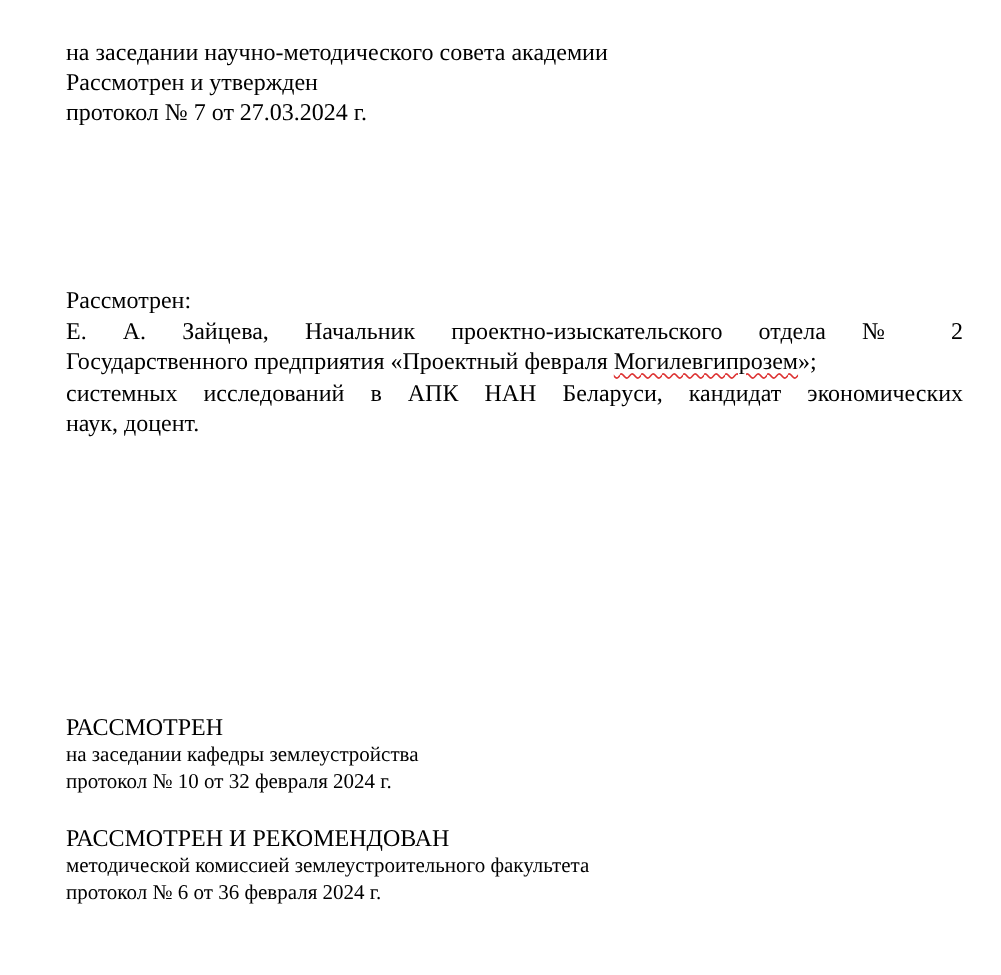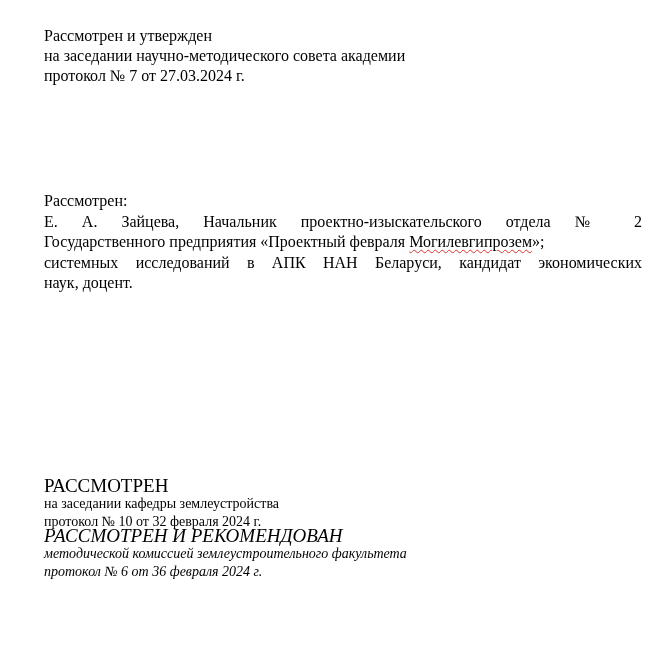--- a/index.html
+++ b/index.html
@@ -4,31 +4,31 @@
 <style>
   html, body { margin: 0; padding: 0; background: #ffffff; }
   body { width: 667px; height: 650px; position: relative; overflow: hidden;
          font-family: "Liberation Serif", serif; color: #000; }
   .block { position: absolute; left: 44px; width: 598px; }
   .line { display: block; white-space: nowrap; }
   .b1 { top: 26px; font-size: 16px; line-height: 20px; }
   .b2 { top: 191px; font-size: 16px; line-height: 20.5px; }
   .b2 .just { text-align: justify; text-align-last: justify; white-space: normal; }
   .b3 { top: 476px; }
-  .b4 { top: 526px; font-style: italic; }
-  .heading { font-size: 19px; line-height: 19px; }
+  .b4 { top: 550px; }
+  .heading { font-size: 16px; line-height: 19px; }
   .sub { font-size: 14px; line-height: 18px; }
   .spell { text-decoration: underline wavy #d33; text-decoration-thickness: 1px; text-underline-offset: 2px; }
 </style>
 </head>
 <body>
 
 <div class="block b1">
+  <span class="line">на заседании научно-методического совета академии</span>
   <span class="line">Рассмотрен и утвержден</span>
-  <span class="line">на заседании научно-методического совета академии</span>
   <span class="line">протокол № 7 от 27.03.2024 г.</span>
 </div>
 
 <div class="block b2">
   <span class="line">Рассмотрен:</span>
   <span class="line just">Е. А. Зайцева, Начальник проектно-изыскательского отдела № 2</span>
   <span class="line"><span>Государственного предприятия «Проектный февраля </span><span class="spell">Могилевгипрозем</span><span>»;</span></span>
   <span class="line just">системных исследований в АПК НАН Беларуси, кандидат экономических</span>
   <span class="line">наук, доцент.</span>
 </div>

